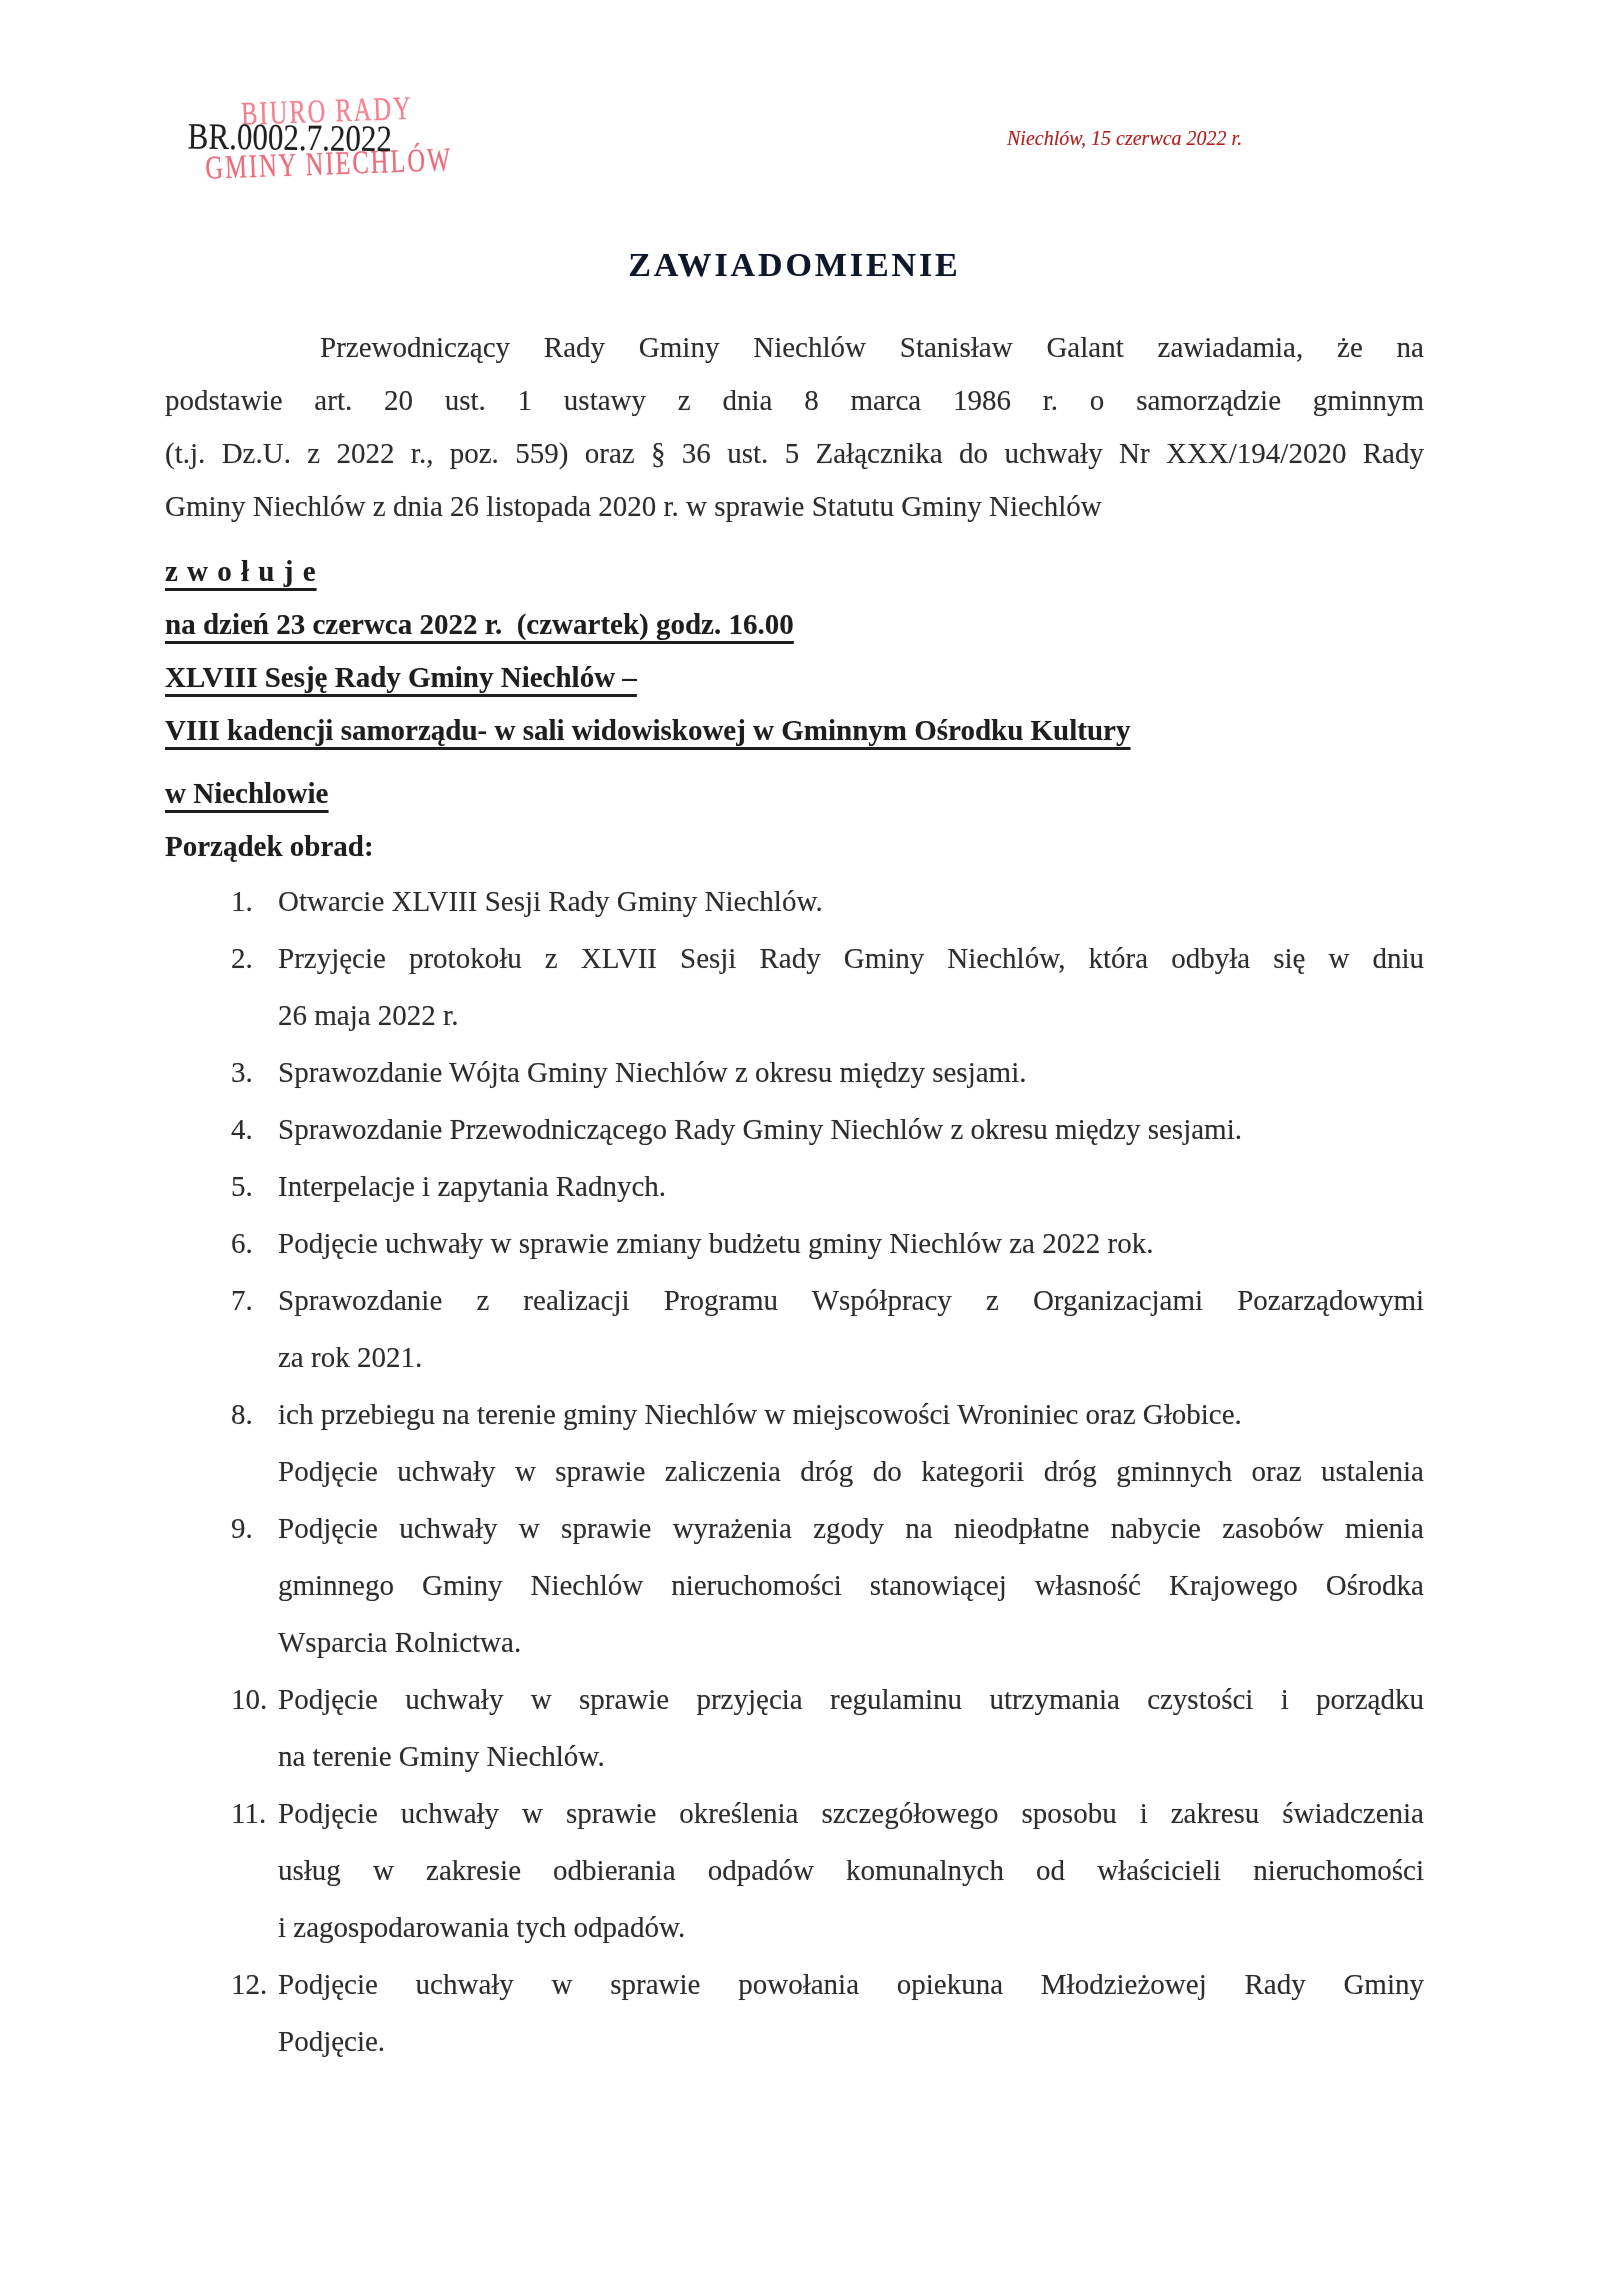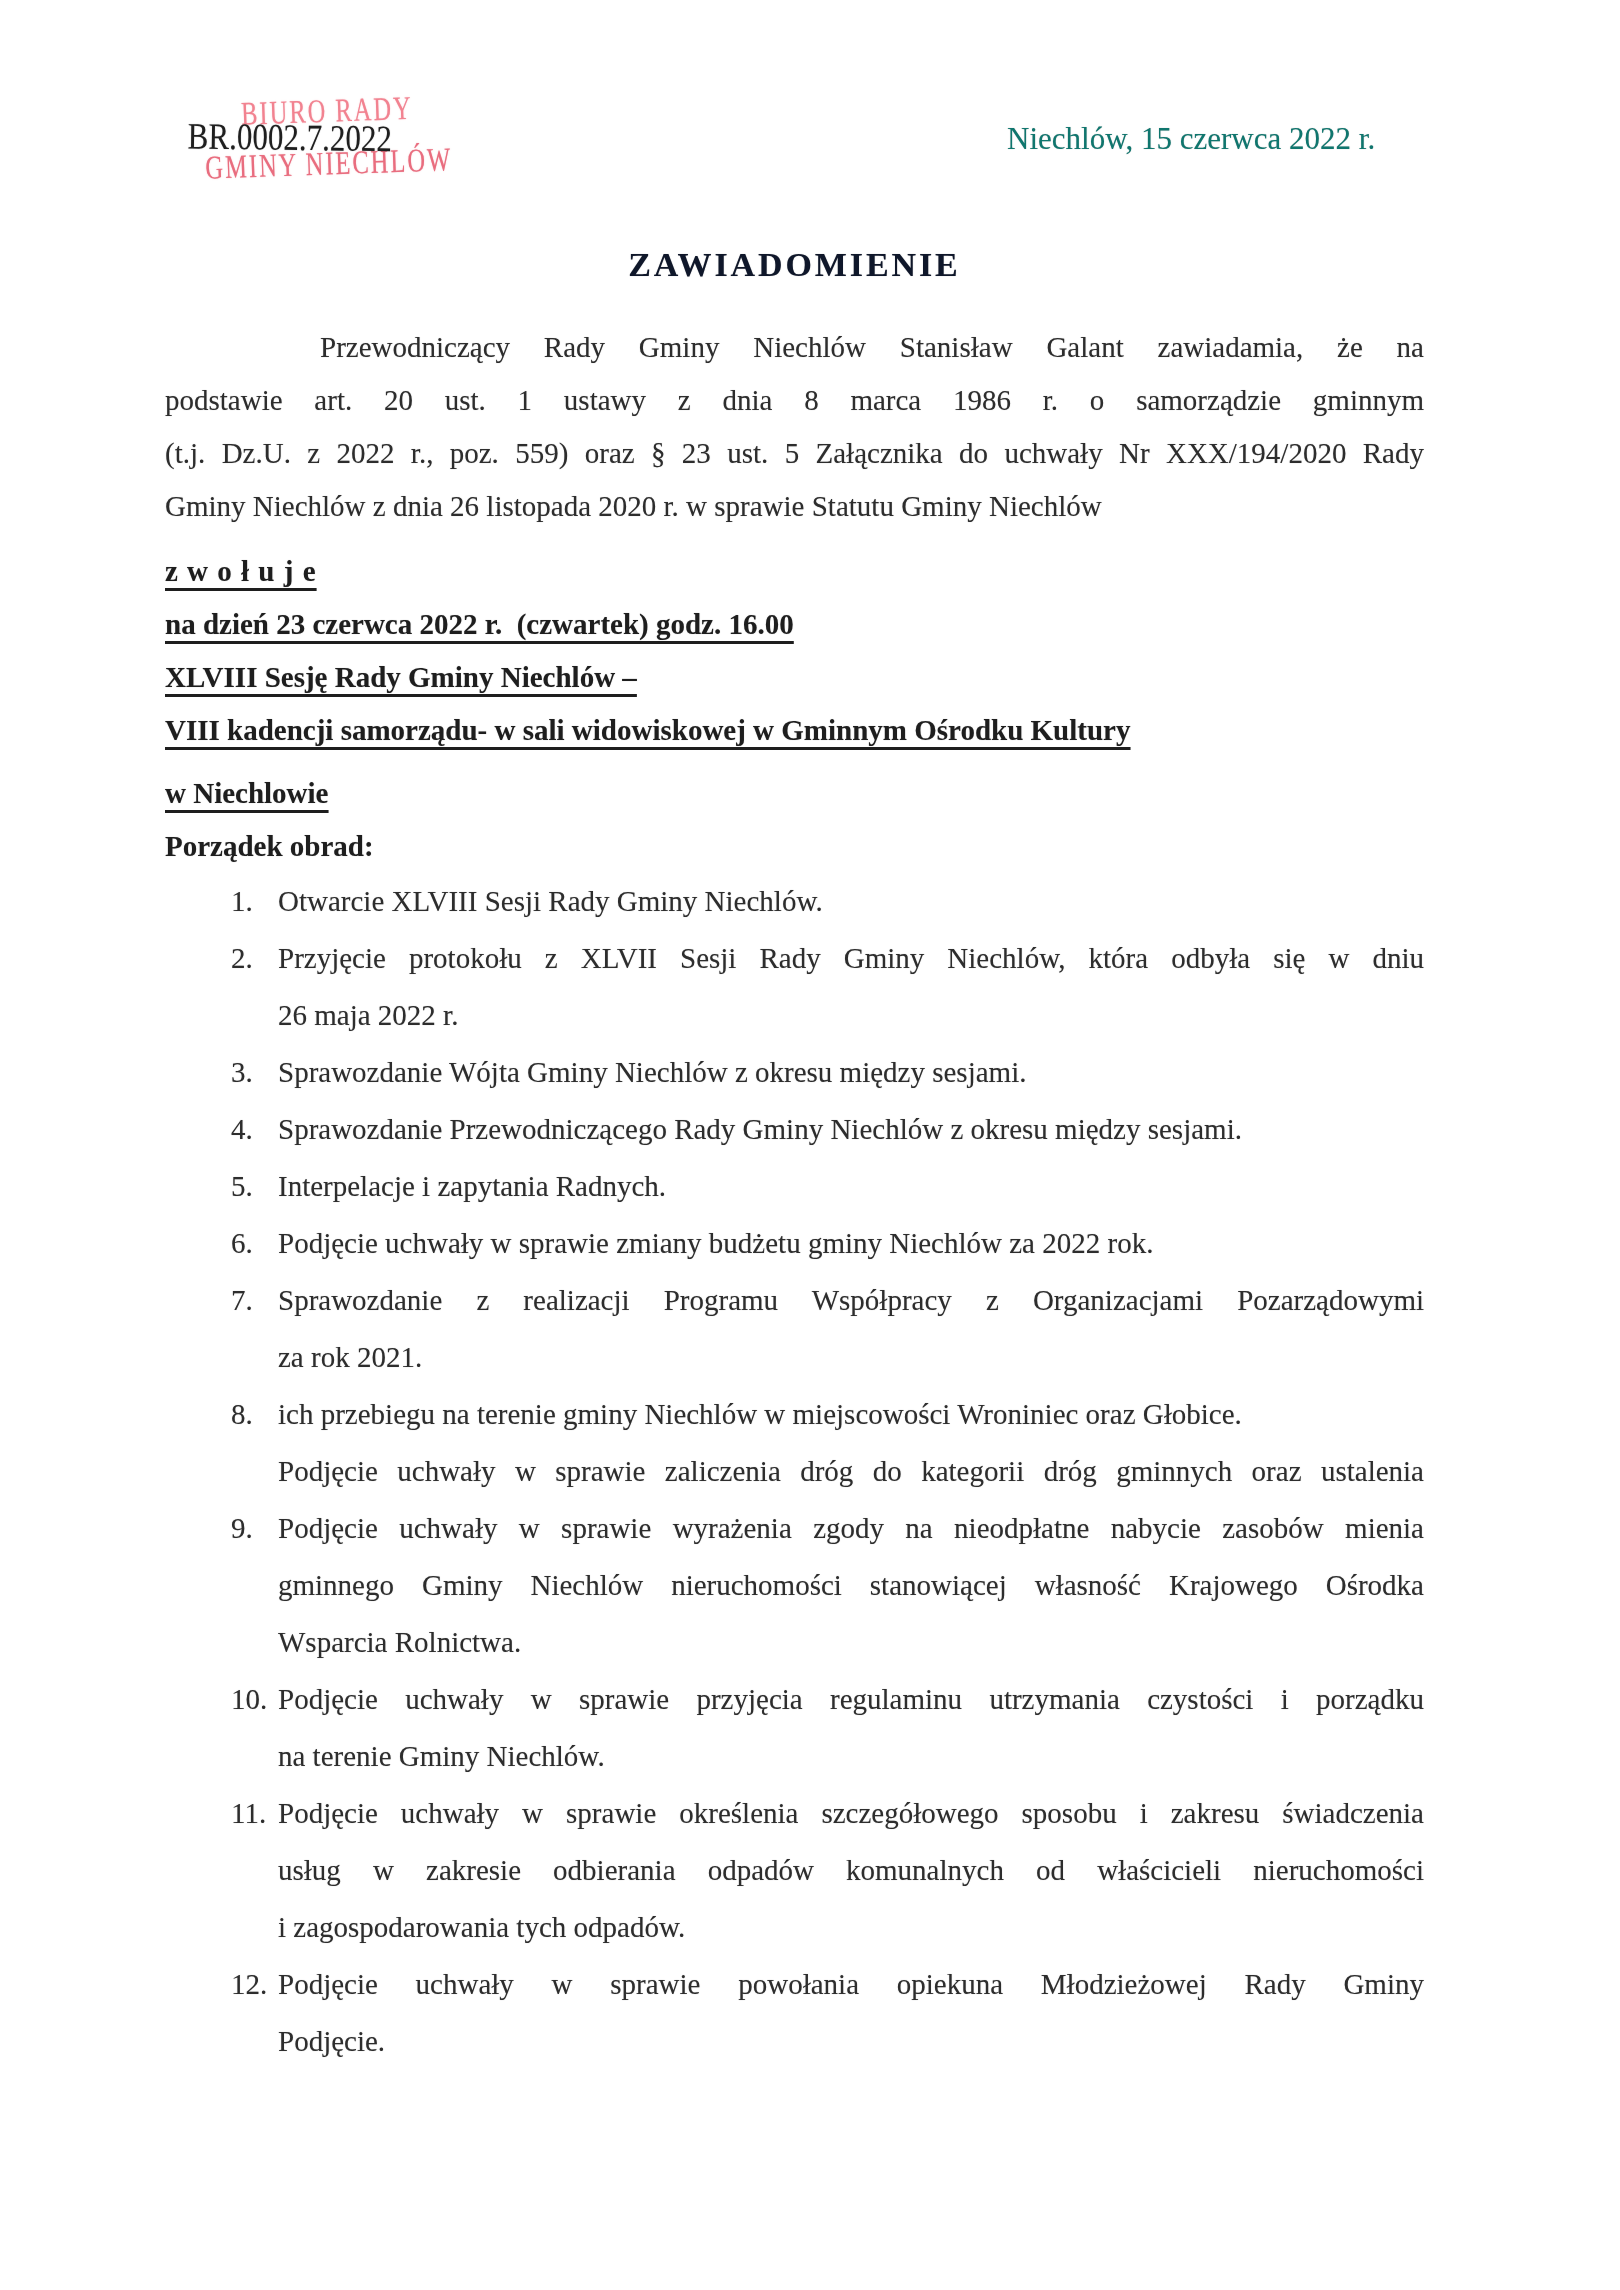--- a/index.html
+++ b/index.html
@@ -28,23 +28,24 @@
     position:absolute;left:188px;top:116px;
     font-size:31px;color:#1f1f1f;
     transform:rotate(0.8deg) scaleY(1.2);
     transform-origin:top left;
     text-shadow:0 0 1px rgba(40,40,40,0.4);
     z-index:2;
     line-height:33px;
   }
   .date{
     position:absolute;left:1007px;top:119px;
-    font-size:31px;color:#0f766e;
+    font-size:20px;color:#b91c1c;
     text-shadow:0 0 1px rgba(60,60,60,0.35);
     line-height:39px;
+    font-style:italic;
   }
   
   .doc{
     position:absolute;left:165px;top:0;width:1259px;
     font-size:29px;
     text-shadow:0 0 1px rgba(55,55,55,0.35);
   }
   .title{
     margin-top:243px;
     line-height:43px;
@@ -95,21 +96,21 @@
   <div class="ref">BR.0002.7.2022</div>
 
   <div class="date">Niechlów, 15 czerwca 2022 r.</div>
 
   <div class="doc">
     <div class="title">ZAWIADOMIENIE</div>
 
     <div class="intro" id="intro">
         <div class="intro-line first fill">Przewodniczący Rady Gminy Niechlów Stanisław Galant zawiadamia, że na</div>
         <div class="intro-line fill">podstawie art. 20 ust. 1 ustawy z dnia 8 marca 1986 r. o samorządzie gminnym</div>
-        <div class="intro-line fill">(t.j. Dz.U. z 2022 r., poz. 559) oraz § 23 ust. 5 Załącznika do uchwały Nr XXX/194/2020 Rady</div>
+        <div class="intro-line fill">(t.j. Dz.U. z 2022 r., poz. 559) oraz § 36 ust. 5 Załącznika do uchwały Nr XXX/194/2020 Rady</div>
         <div class="intro-line">Gminy Niechlów z dnia 26 listopada 2020 r. w sprawie Statutu Gminy Niechlów</div>
       </div>
 
     <div id="conv">
         <div class="conv-line">z w o ł u j e</div>
         <div class="conv-line">na dzień 23 czerwca 2022 r.&nbsp; (czwartek) godz. 16.00</div>
         <div class="conv-line">XLVIII Sesję Rady Gminy Niechlów –</div>
         <div class="conv-line">VIII kadencji samorządu- w sali widowiskowej w Gminnym Ośrodku Kultury</div>
         <div class="conv-line">w Niechlowie</div>
       </div>

